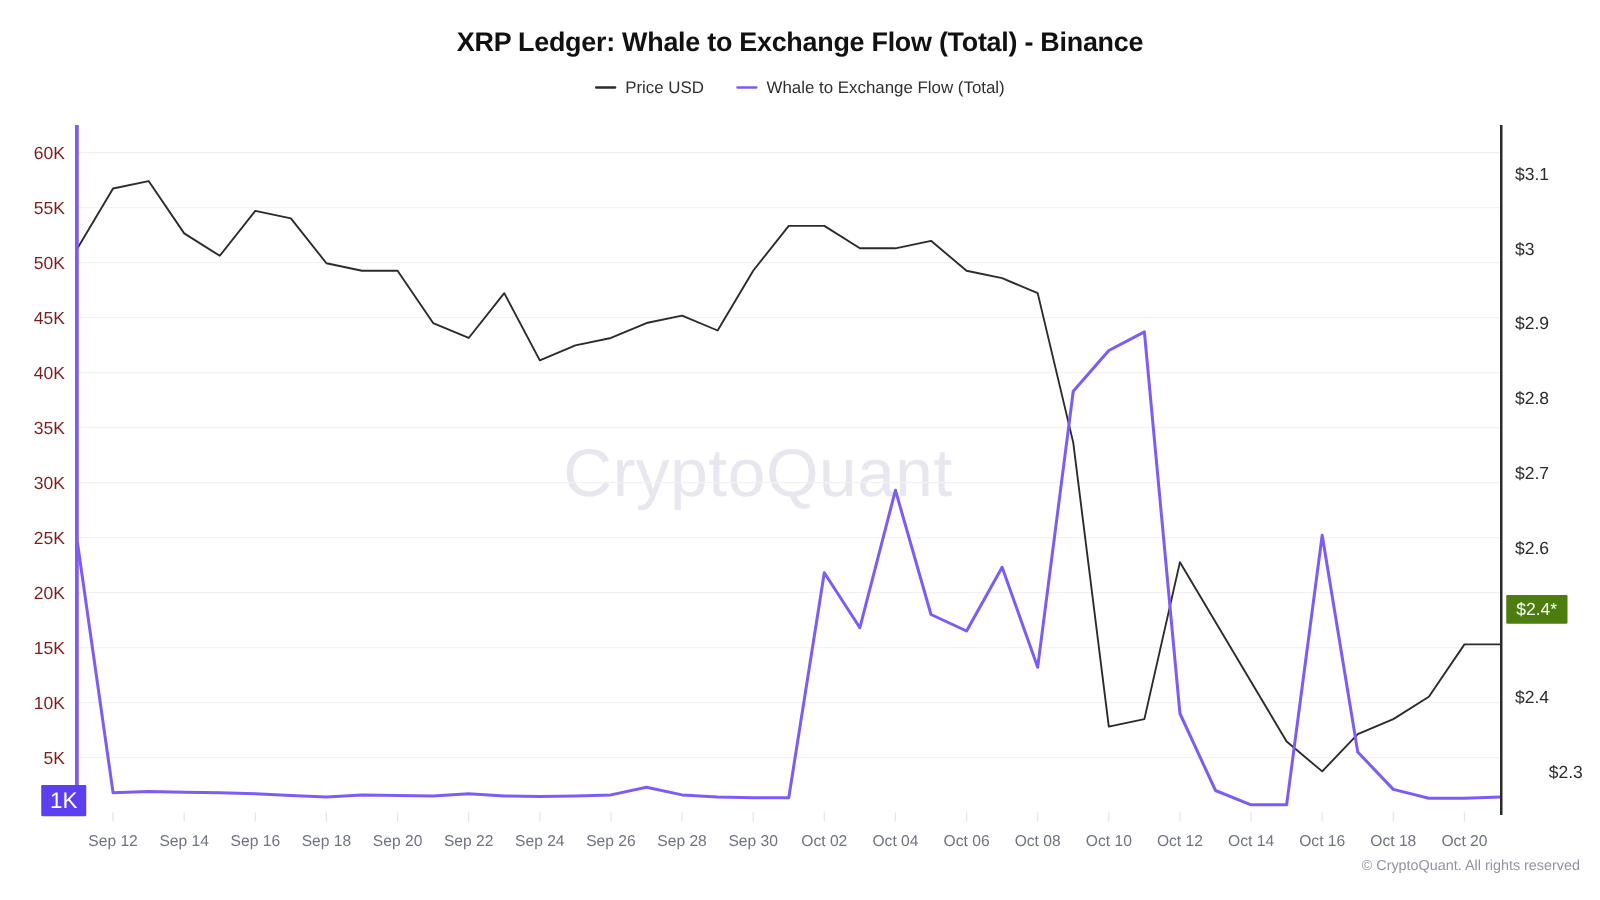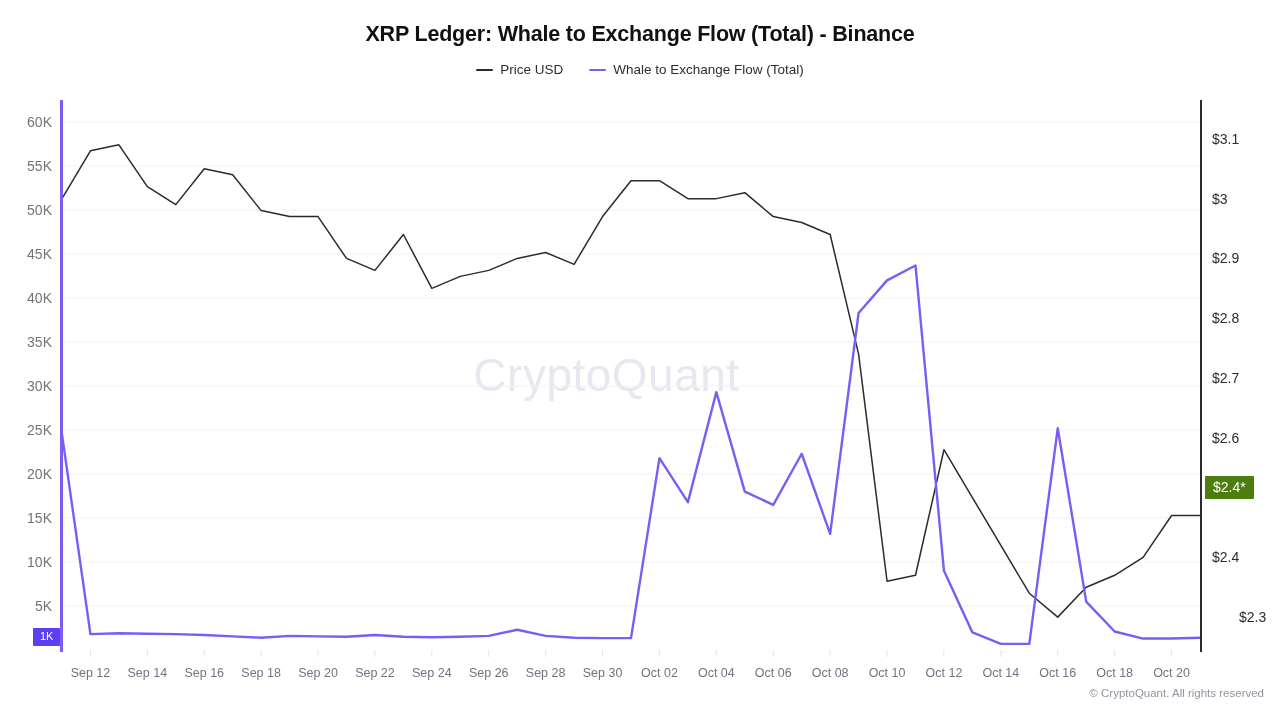--- a/index.html
+++ b/index.html
@@ -97,21 +97,21 @@
     height: 552px;
     background: #2b2b2b;
   }
 
   
   .ytick-left {
     position: absolute;
     right: 0;
     text-align: right;
     font-size: 14px;
-    color: #737373;
+    color: #7f1d1d;
     transform: translateY(-50%);
     white-space: nowrap;
   }
   .y-left-labels {
     position: absolute;
     left: 0;
     top: 0;
     width: 52px;
     height: 720px;
   }
@@ -148,21 +148,21 @@
     white-space: nowrap;
   }
 
   
   .badge-left {
     position: absolute;
     left: 33px;
     top: 628px;
     background: #5b3ff0;
     color: #ffffff;
-    font-size: 11px;
+    font-size: 18px;
     padding: 3px 7px 4px 7px;
     border-radius: 1px;
     line-height: 1;
     z-index: 5;
   }
   .badge-right {
     position: absolute;
     left: 1205px;
     top: 476px;
     background: #4d7c0f;
@@ -175,21 +175,21 @@
     z-index: 5;
   }
 
   
   .watermark {
     position: absolute;
     left: 0;
     top: 348px;
     width: 1213px;
     text-align: center;
-    font-size: 46px;
+    font-size: 54px;
     letter-spacing: 0.5px;
     color: #e6e7ef;
     font-weight: normal;
     pointer-events: none;
     user-select: none;
   }
 
   
   .footer {
     position: absolute;

